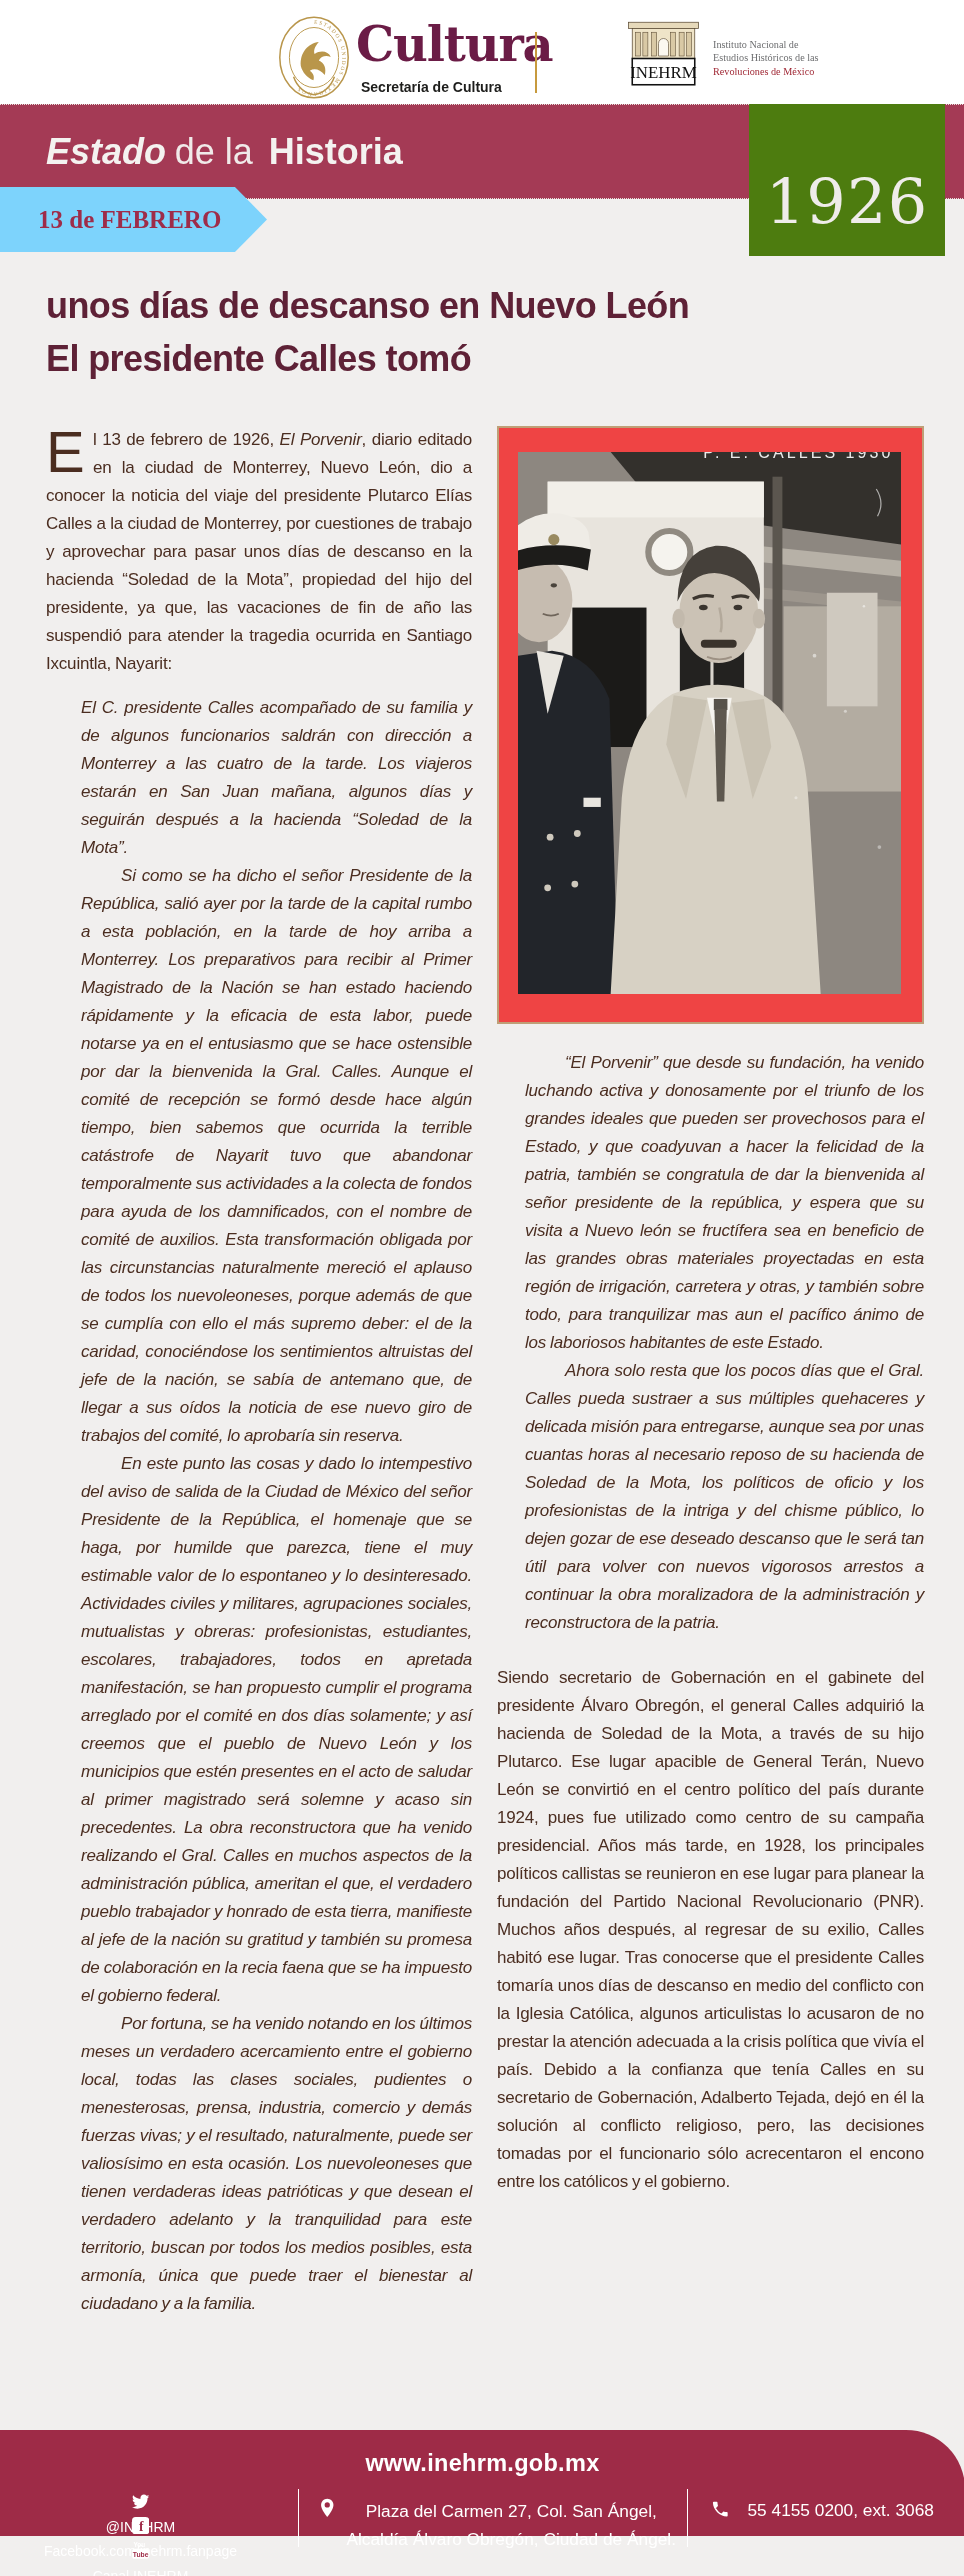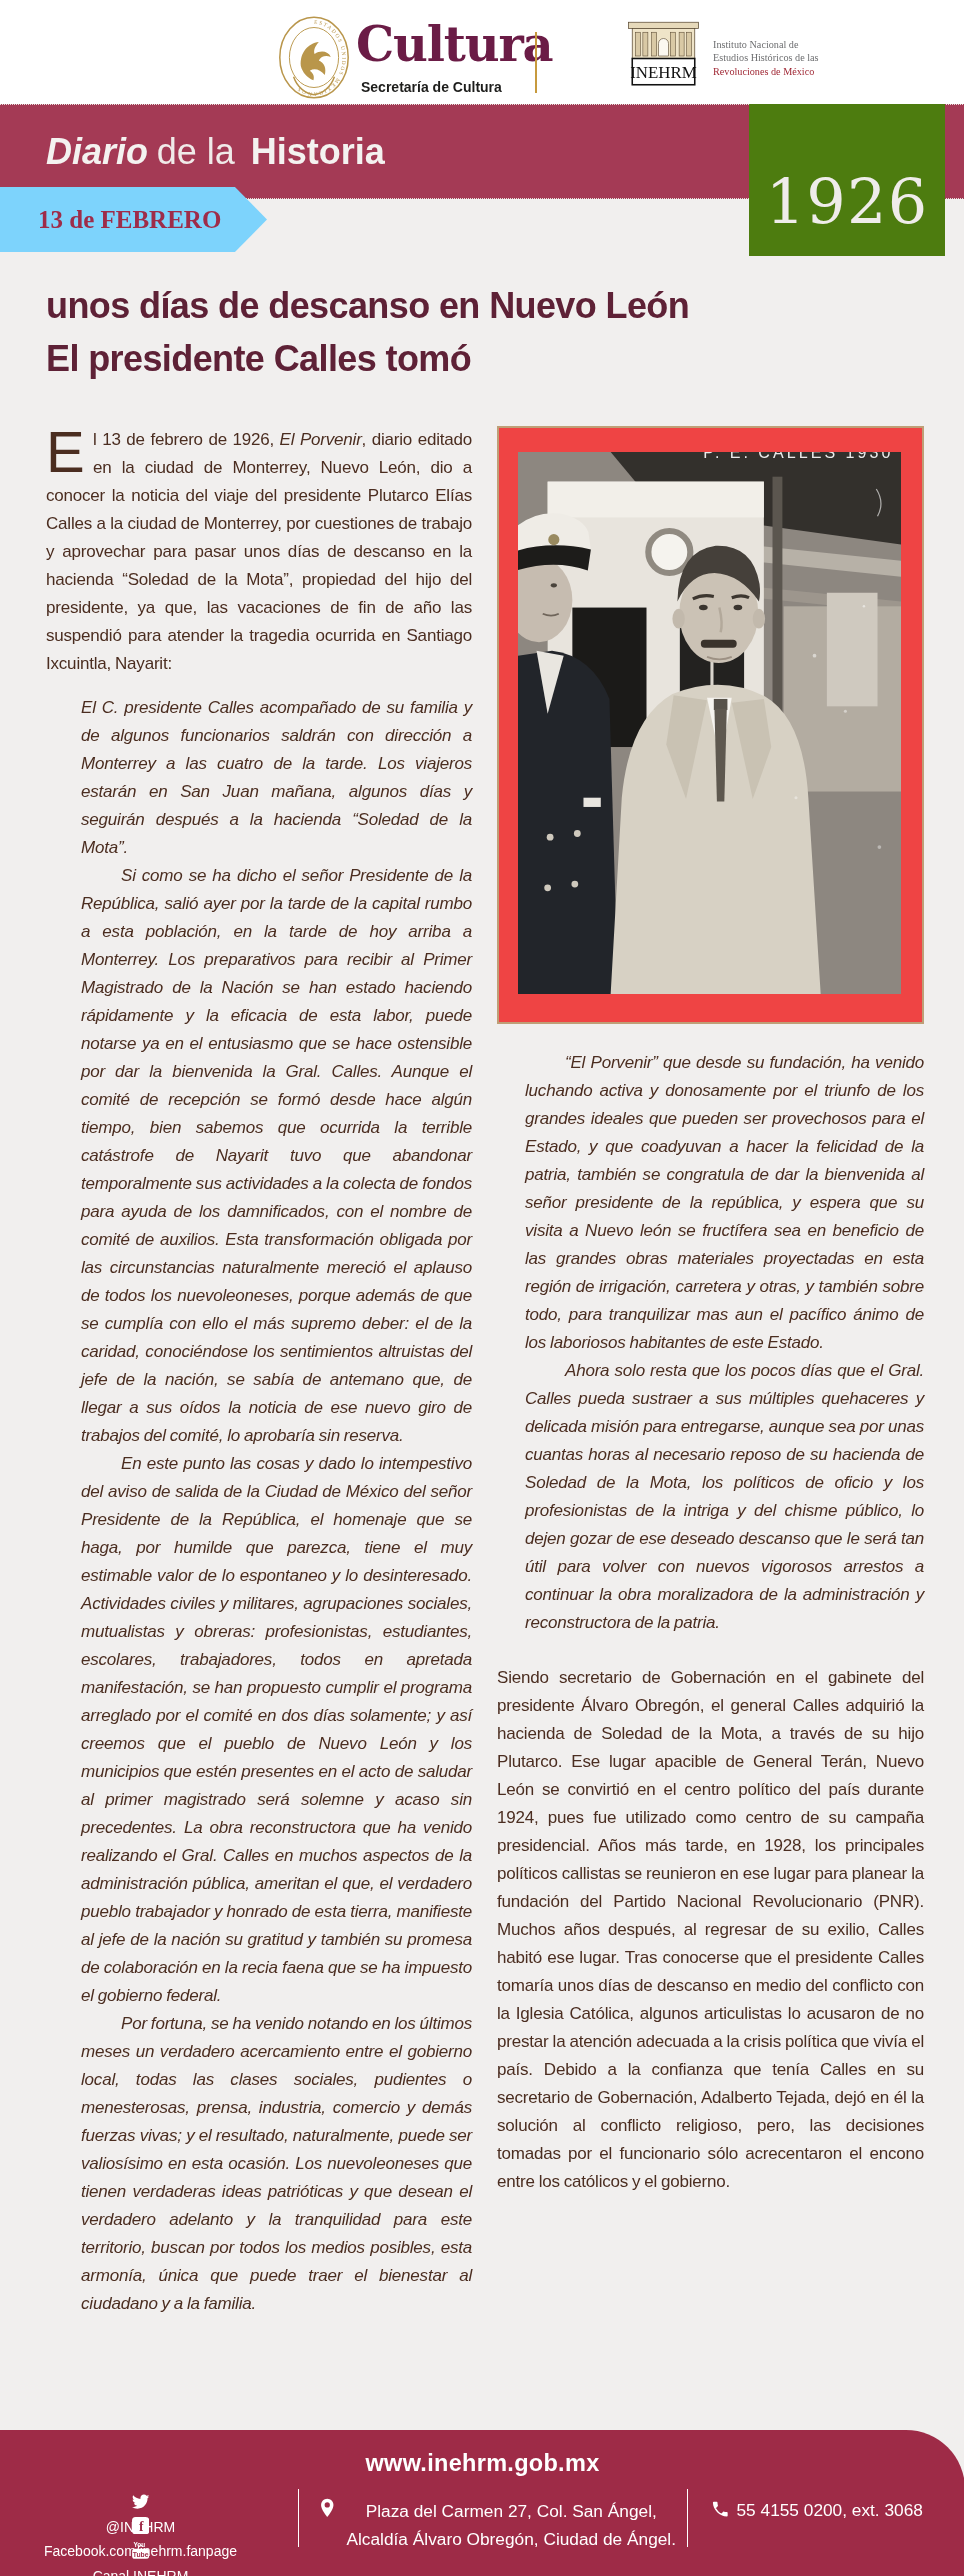--- a/index.html
+++ b/index.html
@@ -51,32 +51,32 @@
   .quote-right{margin-top:25px;padding-left:28px;}
   .quote-right p:first-child{text-indent:40px;}
   .closing{margin-top:27px;}
 
   
   .photo-frame{border:2.5px solid #bf9f77;padding:23.5px 18.5px 28px;background:#ef4444;box-sizing:border-box;width:427px;}
   .photo-svg{display:block;width:383px;height:542px;}
   .caption{margin-top:20px;text-align:center;font-size:16px;line-height:20.4px;color:#4b2d20;}
 
   
-  .footer{position:absolute;left:0;right:0;top:2430px;height:146px;background:#9e2b47;
+  .footer{position:absolute;left:0;right:0;top:2430px;height:106px;background:#9e2b47;
         border-top-right-radius:59px;color:#ffffff;}
   .url{text-align:center;margin:0;padding-top:20px;font-size:23.5px;font-weight:bold;letter-spacing:0.3px;}
   .social-col{position:absolute;left:44px;top:63px;}
   .social-item{display:flex;align-items:center;gap:8.6px;height:18.5px;margin-bottom:5.6px;font-size:14px;cursor:pointer;flex-direction:column;}
   .social-item svg{flex:0 0 auto;}
   .vdiv{position:absolute;top:59px;width:1.2px;height:58px;background:#ffffff;}
   .vdiv.d1{left:298px;}
   .vdiv.d2{left:687px;}
   .address-col{position:absolute;left:318px;top:67px;display:flex;gap:10px;}
   .address-lines{font-size:17.3px;line-height:28px;text-align:center;}
-  .phone-col{position:absolute;left:711px;top:70px;display:flex;gap:7px;align-items:flex-start;font-size:17.3px;}
+  .phone-col{position:absolute;left:711px;top:70px;display:flex;gap:18px;align-items:flex-start;font-size:17.3px;}
 </style>
 </head>
 <body>
 
 <div class="page">
 
   <div class="header">
     <svg class="seal" viewBox="0 0 120 140">
       <defs>
           <path id="sealCircle" d="M60,14 a47,57 0 1,1 -0.01,0"></path>
@@ -110,21 +110,21 @@
     </svg>
     <div class="institute">
       <div class="l1">Instituto Nacional de</div>
       <div class="l2">Estudios Históricos de las</div>
       <div class="l3">Revoluciones de México</div>
     </div>
   </div>
 
   <div class="band"></div>
   <div class="band-title">
-    <span class="t-italic">Diario</span><span class="t-mid">de la</span><span class="t-bold">Historia</span>
+    <span class="t-italic">Estado</span><span class="t-mid">de la</span><span class="t-bold">Historia</span>
   </div>
   <div class="year-box">
     <span>1926</span>
   </div>
   <div class="date-tag">
     <span>13 de FEBRERO</span>
   </div>
 
   <h1 class="article-title">
     <div>unos días de descanso en Nuevo León</div>

